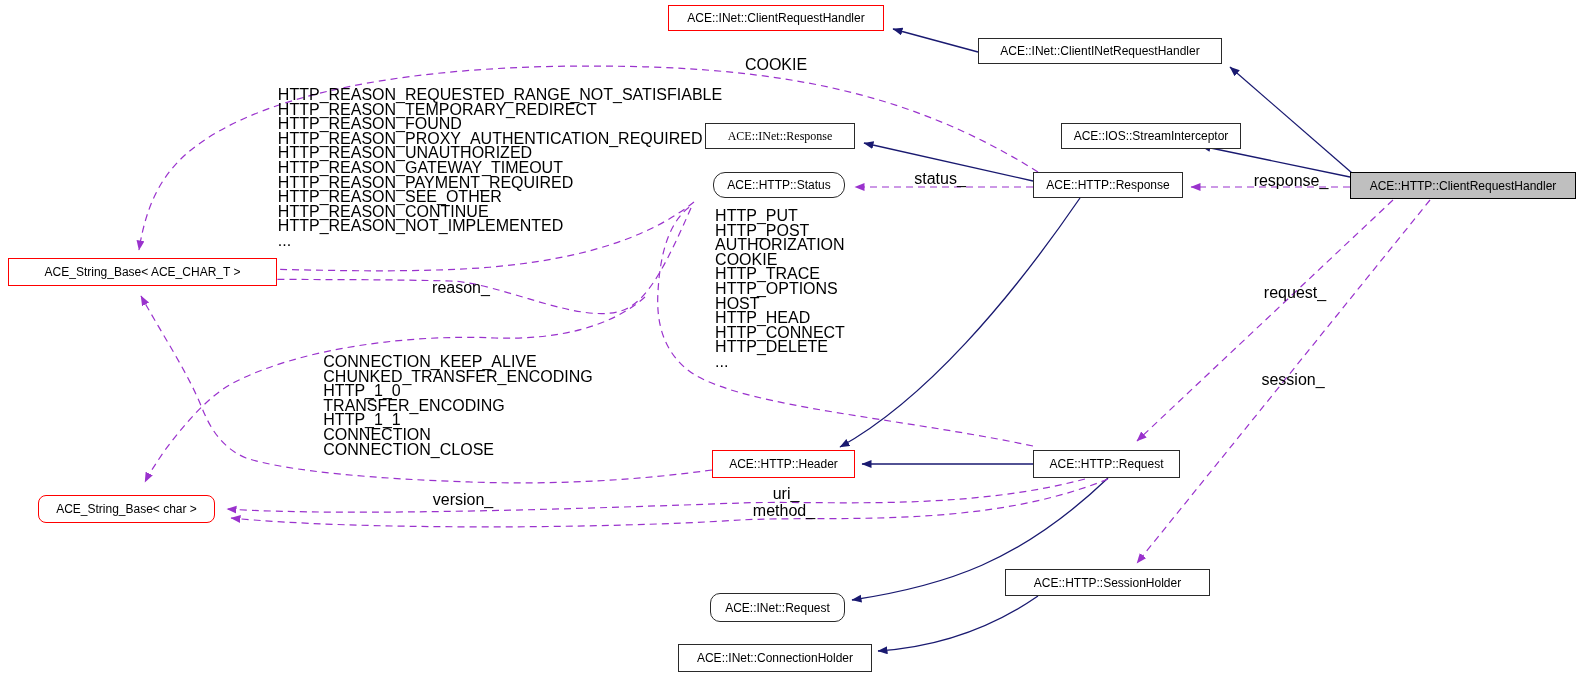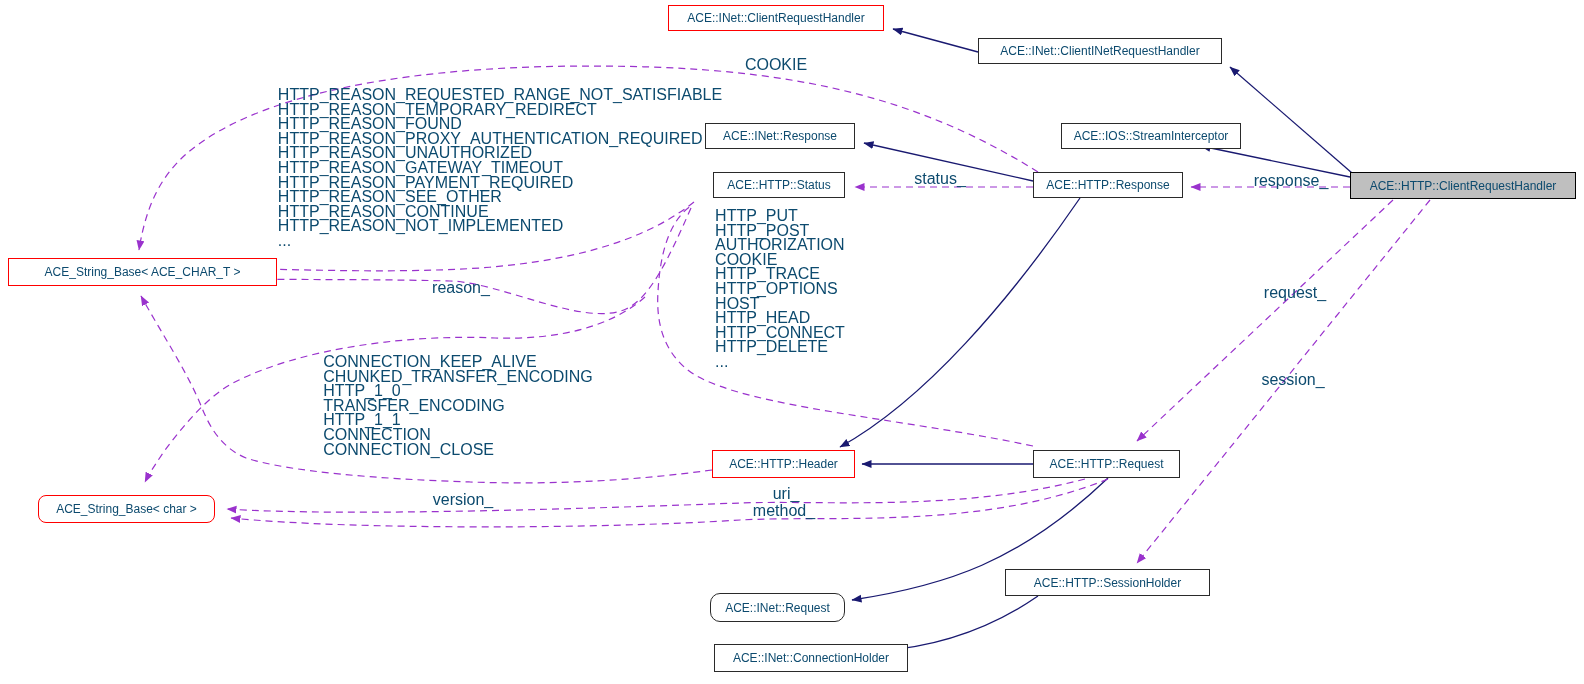--- a/index.html
+++ b/index.html
@@ -1,17 +1,17 @@
 <!DOCTYPE html>
 <html><head>
 <meta charset="utf-8">
 <style>
   html,body{margin:0;padding:0;background:#ffffff;}
   #canvas{position:relative;width:1584px;height:684px;background:#ffffff;overflow:hidden;
-          font-family:"Liberation Sans","DejaVu Sans",sans-serif;color:#0c4a6e;}
+          font-family:"Liberation Sans","DejaVu Sans",sans-serif;color:#000000;}
   #edges{position:absolute;left:0;top:0;}
   .e-inh{fill:none;stroke:#191970;stroke-width:1.3;}
   .e-use{fill:none;stroke:#9a32cd;stroke-width:1.2;stroke-dasharray:7 5;}
   .node{position:absolute;display:flex;align-items:center;justify-content:center;
         background:#ffffff;border:1.4px solid #2a2a2a;font-size:12px;white-space:nowrap;
         box-sizing:border-box;z-index:3;}
   .node.red{border-color:#ff0000;}
   .node.target{background:#bfbfbf;border-color:#000000;}
   .elabel{position:absolute;transform:translate(-50%,-50%);font-size:16px;white-space:nowrap;
           z-index:2;text-align:left;}
@@ -54,27 +54,27 @@
     <path class="e-use" marker-end="url(#ap)" d="M 1085,479 C 960,512 822,500 740,503 C 600,508 350,517 227,509"></path>
     <path class="e-use" marker-end="url(#ap)" d="M 1108,479 C 982,530 832,515 740,520 C 600,529 352,530 231,518"></path>
   </svg>
 
   <div class="node red" style="left:668px;top:5px;width:216px;height:26px;">
     <span>ACE::INet::ClientRequestHandler</span>
   </div>
   <div class="node" style="left:978px;top:38px;width:244px;height:26px;">
     <span>ACE::INet::ClientINetRequestHandler</span>
   </div>
-  <div class="node" style="left:705px;top:123px;width:150px;height:26px;">
+  <div class="node" style="left:705px;top:123px;width:150px;height:26px;font-family:Liberation Serif, serif;">
     <span>ACE::INet::Response</span>
   </div>
   <div class="node" style="left:1013px;top:123px;width:180px;height:26px;margin-left:48px;">
     <span>ACE::IOS::StreamInterceptor</span>
   </div>
-  <div class="node" style="left:713px;top:172px;width:132px;height:26px;">
+  <div class="node" style="left:713px;top:172px;width:132px;height:26px;border-radius:12px;">
     <span>ACE::HTTP::Status</span>
   </div>
   <div class="node" style="left:1033px;top:172px;width:150px;height:26px;">
     <span>ACE::HTTP::Response</span>
   </div>
   <div class="node target" style="left:1350px;top:172px;width:226px;height:27px;">
     <span>ACE::HTTP::ClientRequestHandler</span>
   </div>
   <div class="node red" style="left:8px;top:258px;width:269px;height:28px;">
     <span>ACE_String_Base&lt; ACE_CHAR_T &gt;</span>
@@ -87,21 +87,21 @@
   </div>
   <div class="node red" style="left:38px;top:495px;width:177px;height:28px;border-radius:8px;">
     <span>ACE_String_Base&lt; char &gt;</span>
   </div>
   <div class="node" style="left:710px;top:593px;width:135px;height:29px;border-radius:10px;">
     <span>ACE::INet::Request</span>
   </div>
   <div class="node" style="left:1005px;top:569px;width:205px;height:27px;">
     <span>ACE::HTTP::SessionHolder</span>
   </div>
-  <div class="node" style="left:678px;top:644px;width:194px;height:28px;margin-left:36px;">
+  <div class="node" style="left:678px;top:644px;width:194px;height:28px;">
     <span>ACE::INet::ConnectionHolder</span>
   </div>
 
   <span class="elabel" style="left:776px;top:65px;">COOKIE</span>
   <div class="elabel eblock" style="left:460px;top:168px;margin-left:40px;">
       <div>HTTP_REASON_REQUESTED_RANGE_NOT_SATISFIABLE</div>
       <div>HTTP_REASON_TEMPORARY_REDIRECT</div>
       <div>HTTP_REASON_FOUND</div>
       <div>HTTP_REASON_PROXY_AUTHENTICATION_REQUIRED</div>
       <div>HTTP_REASON_UNAUTHORIZED</div>

